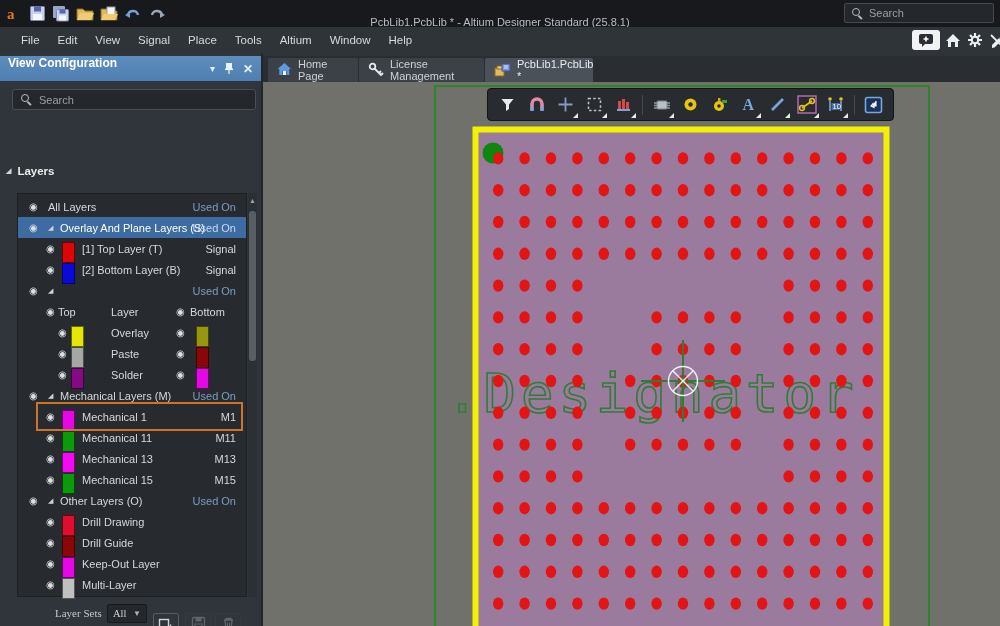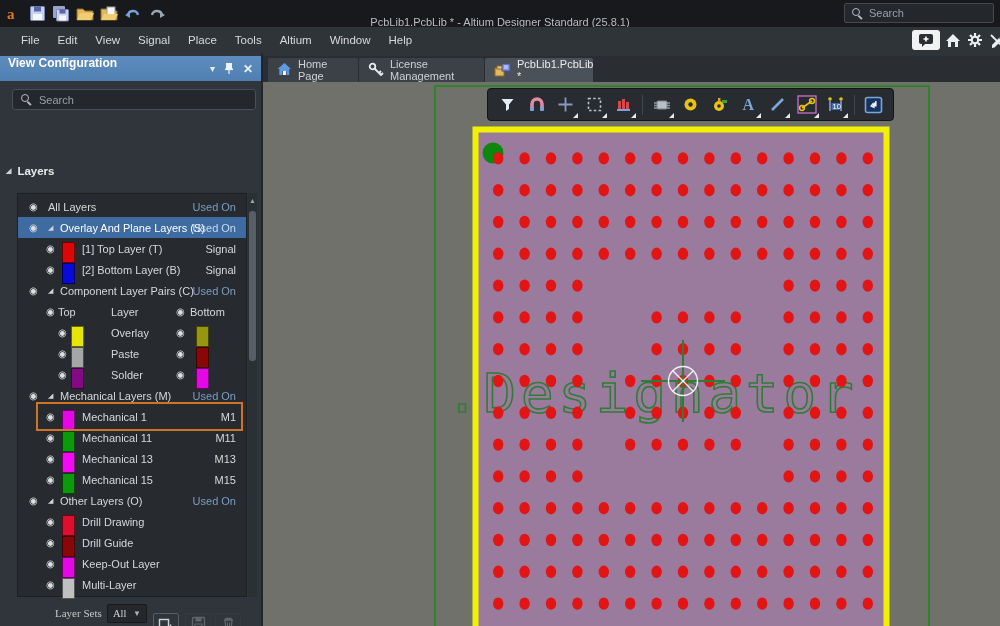--- a/index.html
+++ b/index.html
@@ -216,21 +216,20 @@
         </div>
         <div class="trow">
     <span class="eye" style="left:28px">◉</span>
     <span class="swatch" style="left:44px;background:#0a0ad8"></span>
     <span style="left:64px">[2] Bottom Layer (B)</span>
           <span class="right-txt " style="width:80px">Signal</span>
         </div>
         <div class="trow ">
       <span class="eye" style="left:11px">◉</span>
       <span class="tri" style="left:30px">◢</span>
-      <span style="left:42px">Component Layer Pairs (C)</span>
           <span class="right-txt used-on" style="width:80px">Used On</span>
         </div>
         <div class="trow">
       <span class="eye" style="left:28px">◉</span>
       <span style="left:40px">Top</span>
       <span style="left:93px">Layer</span>
       <span class="eye" style="left:158px">◉</span>
       <span style="left:172px">Bottom</span>
         </div>
         <div class="trow">

